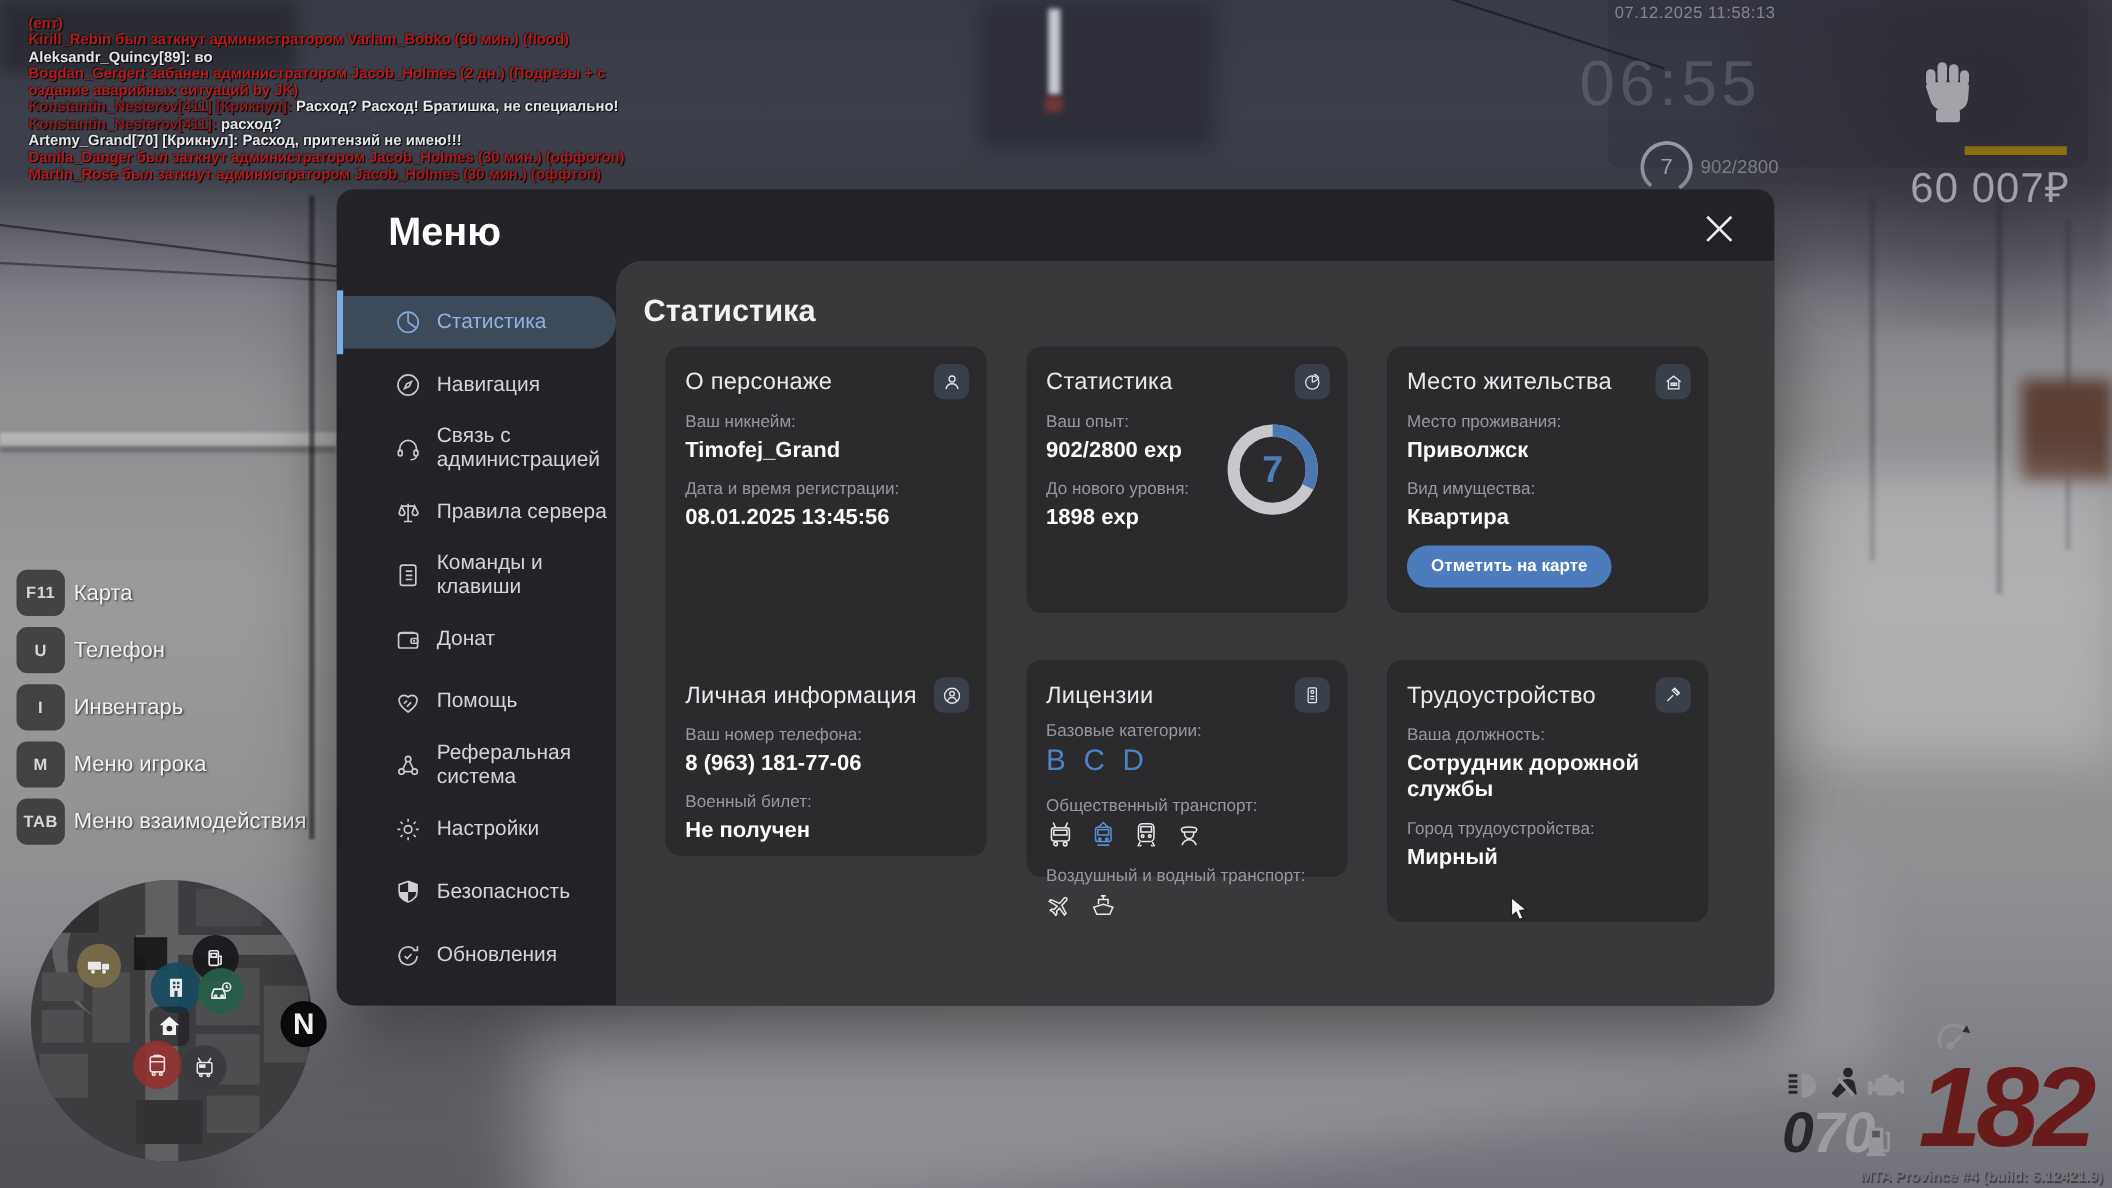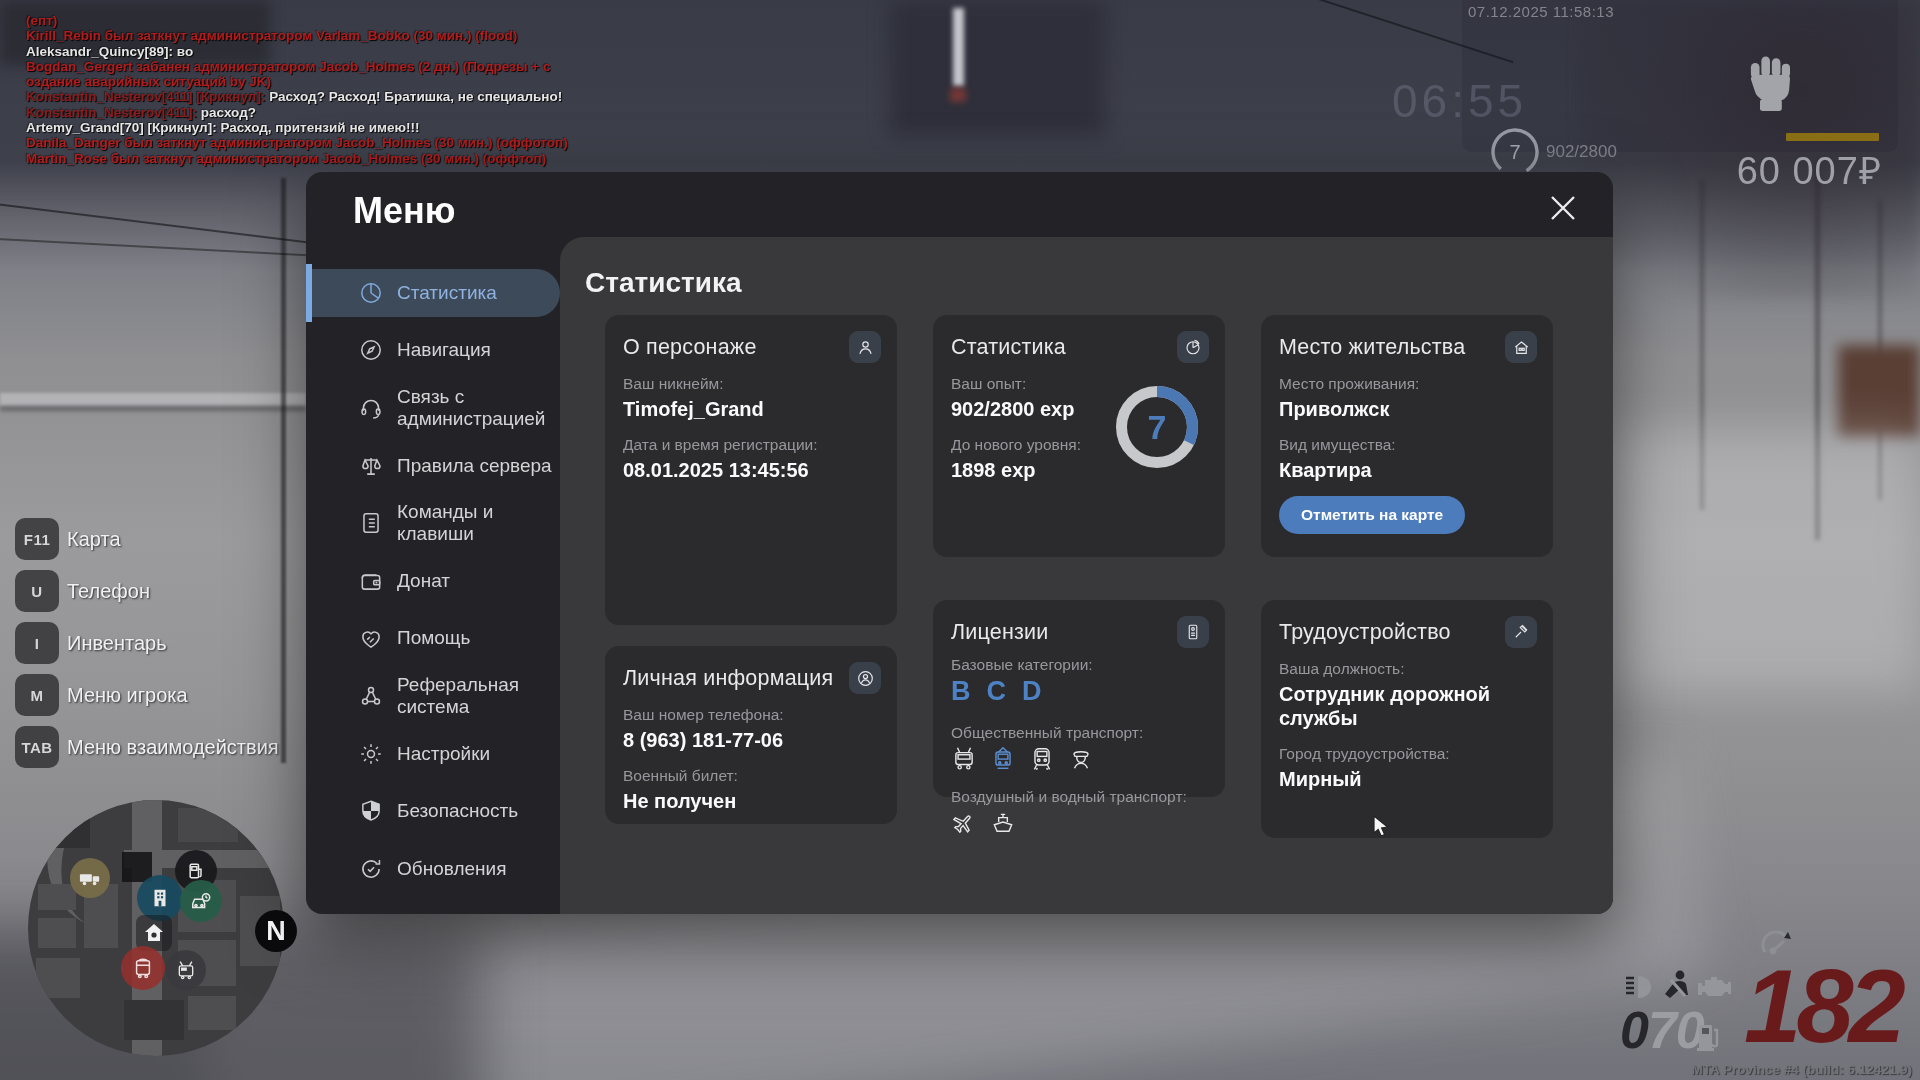--- a/index.html
+++ b/index.html
@@ -11,21 +11,21 @@
   .decor{position:absolute;filter:blur(7px);}
   
   #chat{position:absolute;left:26px;top:13px;width:760px;font-size:13.5px;font-weight:bold;line-height:15.3px;
     text-shadow:1px 1px 1px rgba(0,0,0,.95), -1px -1px 1px rgba(0,0,0,.4);}
   .c-red{color:#b31c1c;}
   .c-white{color:#e6e6e6;}
   .c-name{color:#8e1c1c;}
   
   #hud-tr-bgpanel{position:absolute;left:1462px;top:0;width:436px;height:152px;background:rgba(18,20,30,.12);border-radius:0 0 10px 10px;}
   #datetime{position:absolute;left:1468px;top:3px;font-size:15px;color:#83848d;letter-spacing:.5px;}
-  #clock{position:absolute;left:1392px;top:42px;font-size:46px;color:rgba(145,150,172,.30);letter-spacing:4px;margin-top:32px;}
+  #clock{position:absolute;left:1436px;top:42px;font-size:58px;color:rgba(145,150,172,.30);letter-spacing:4px;}
   #money{position:absolute;right:38px;top:143px;font-size:38px;color:#9fa0a8;letter-spacing:1px;}
   #goldbar{position:absolute;left:1786px;top:133px;width:93px;height:8px;background:#8a6e16;border-radius:1px;}
   #lvlwrap{position:absolute;left:1489px;top:126px;width:52px;height:52px;}
   #lvlnum{position:absolute;left:0;top:0;width:52px;height:52px;display:flex;align-items:center;justify-content:center;font-size:20px;color:#a6a7b0;}
   #exp-top{position:absolute;left:1546px;top:142px;font-size:17px;color:#808189;}
   
   .kb-row{position:absolute;left:15px;height:42px;}
   .kb-badge{position:absolute;left:0;top:0;width:44px;height:42px;background:rgba(42,42,45,.78);border-radius:10px;
      display:flex;align-items:center;justify-content:center;color:#d6d6d9;font-size:15px;font-weight:bold;letter-spacing:.5px;}
   .kb-label{position:absolute;left:52px;top:0;height:42px;display:flex;align-items:center;color:#f1f1f2;font-size:20px;
@@ -64,21 +64,21 @@
   .badge{position:absolute;right:16px;top:16px;width:32px;height:32px;background:#3a4049;border-radius:9px;
      display:flex;align-items:center;justify-content:center;}
   .f{margin-top:14px;}
   .lbl{font-size:15.5px;line-height:19px;color:#97979d;}
   .val{margin-top:4px;font-size:20px;line-height:24px;font-weight:bold;color:#fafafa;}
   .mapbtn{display:inline-block;margin-top:14px;padding:10px 22px;background:#4c7cbc;color:#fff;font-size:15.5px;
      font-weight:bold;border-radius:19px;cursor:pointer;}
   #ring{position:absolute;left:178px;top:66px;width:92px;height:92px;}
   #ring-lvl{position:absolute;left:0;top:0;width:92px;height:92px;display:flex;align-items:center;justify-content:center;
      font-size:34px;font-weight:bold;color:#4d7cba;}
-  .cats{margin-top:2px;font-size:27px;font-weight:bold;color:#4d83c4;}
+  .cats{margin-top:2px;font-size:27px;font-weight:normal;color:#4d83c4;}
   .cats span{margin-right:16px;}
   .icrow{margin-top:3px;display:flex;gap:13px;align-items:center;}
   .lic-lbl{margin-top:16px;font-size:15.5px;line-height:19px;color:#97979d;}
   
   #cursor{position:absolute;left:1372px;top:815px;z-index:99;}
 </style>
 </head>
 <body>
 
 <div id="stage">
@@ -331,21 +331,21 @@
             <div class="lbl">Место проживания:</div>
             <div class="val">Приволжск</div>
           </div>
         <div class="f">
             <div class="lbl">Вид имущества:</div>
             <div class="val">Квартира</div>
           </div>
         <div class="mapbtn">Отметить на карте</div>
       </div>
 
-      <div class="card" style="left:45px;top:363px;height:178px;margin-top:46px;">
+      <div class="card" style="left:45px;top:363px;height:178px;">
         <div class="card-title">Личная информация</div>
         <div class="badge">
           <svg width="19" height="19" viewBox="0 0 24 24" fill="none" stroke="#e6e6ea" stroke-width="1.5">
               <circle cx="12" cy="12" r="8.6"></circle>
               <circle cx="12" cy="9.6" r="2.6"></circle>
               <path d="M6.8 18.2c1-3 2.9-4.4 5.2-4.4s4.2 1.4 5.2 4.4"></path>
             </svg>
         </div>
         <div class="f">
             <div class="lbl">Ваш номер телефона:</div>

